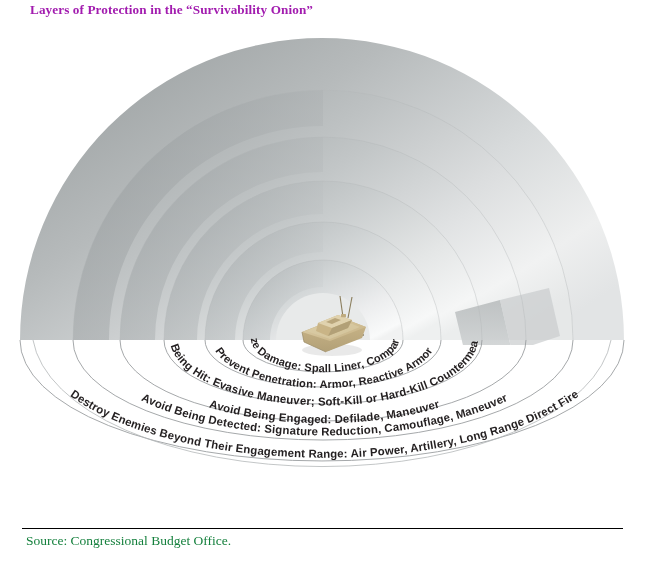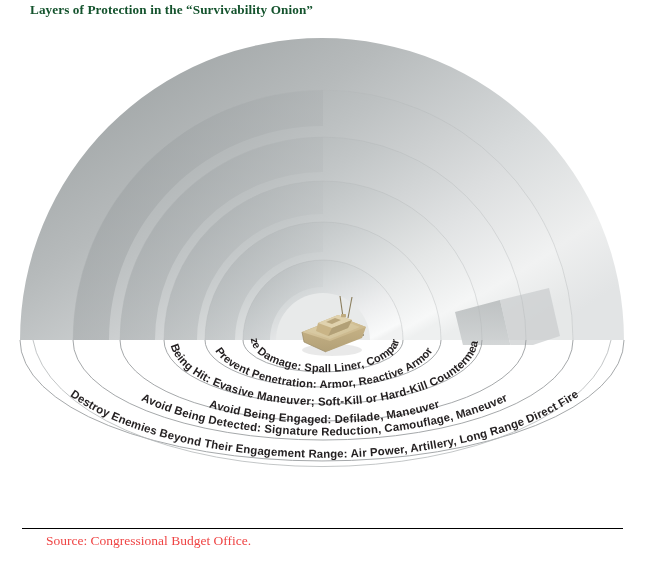--- a/index.html
+++ b/index.html
@@ -20,39 +20,39 @@
     width: 645px;
     height: 565px;
   }
   .fig-title {
     position: absolute;
     left: 30px;
     top: 2px;
     font-family: "Liberation Serif", serif;
     font-weight: bold;
     font-size: 13.2px;
-    color: #14532d;
+    color: #a21caf;
     letter-spacing: 0.1px;
     white-space: nowrap;
   }
   .source-rule {
     position: absolute;
     left: 22px;
     top: 528px;
     width: 601px;
     height: 1px;
     background: #000000;
   }
   .source-note {
     position: absolute;
-    left: 46px;
+    left: 26px;
     top: 533px;
     font-family: "Liberation Serif", serif;
     font-size: 13.5px;
-    color: #ef4444;
+    color: #15803d;
     white-space: nowrap;
   }
   .ring-label {
     font-family: "Liberation Sans", sans-serif;
     font-size: 11.4px;
     font-weight: 600;
     fill: #231f20;
     letter-spacing: 0.15px;
   }
   .ring-label.small {

